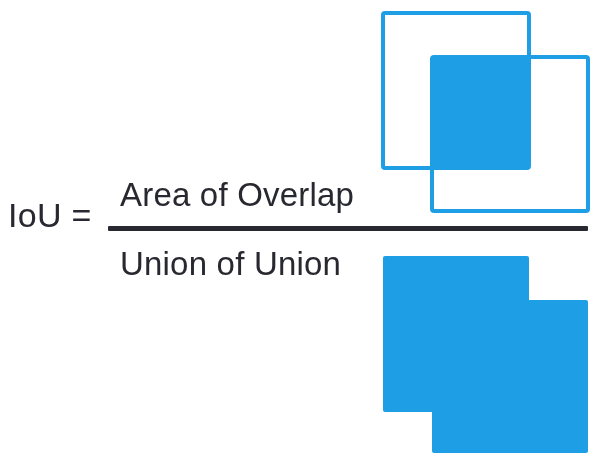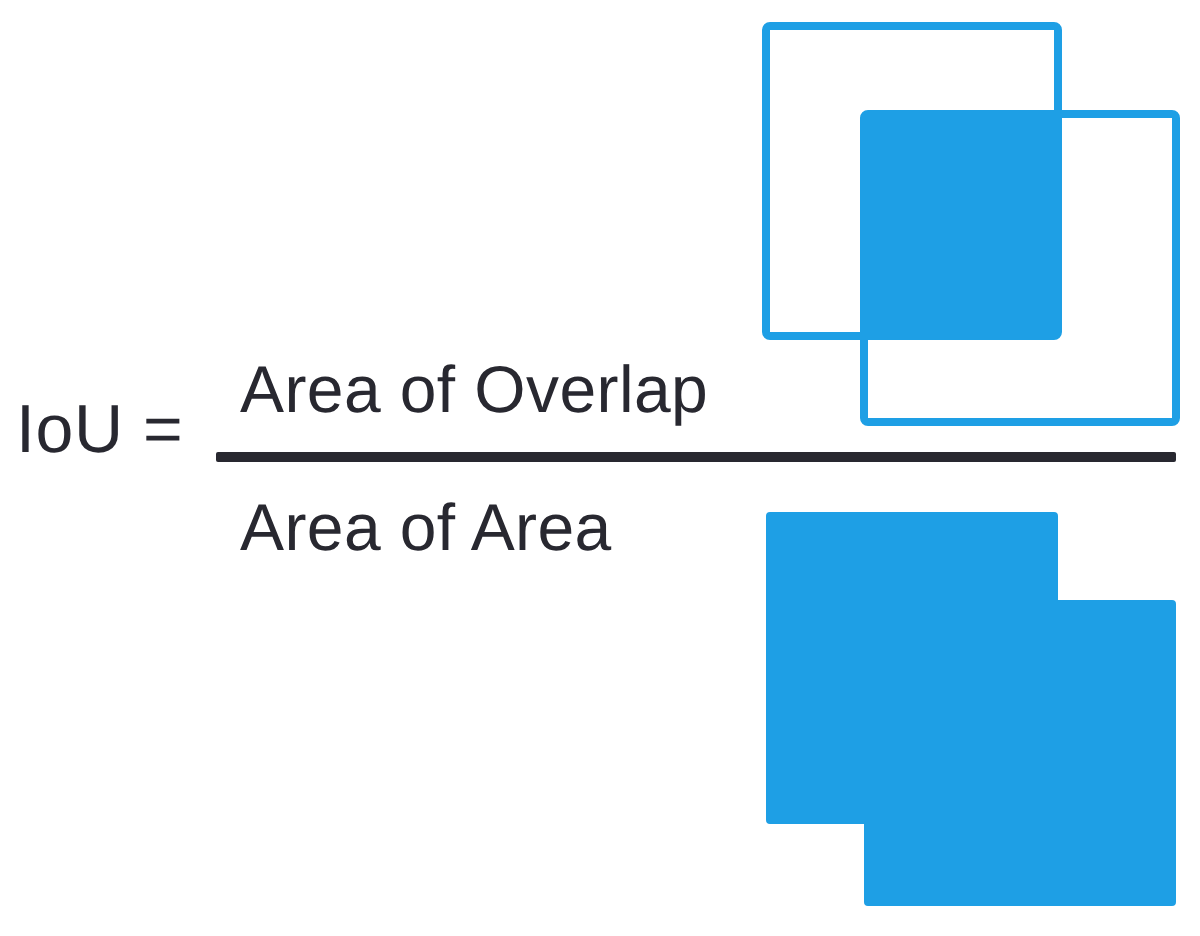--- a/index.html
+++ b/index.html
@@ -82,21 +82,21 @@
 <body>
 
 <div id="figure">
 
   <div class="formula-lhs">IoU =</div>
 
   <div class="fraction-numerator">Area of Overlap</div>
 
   <div class="fraction-bar"></div>
 
-  <div class="fraction-denominator">Area of Area</div>
+  <div class="fraction-denominator">Union of Union</div>
 
   <svg class="diagram" id="overlap-diagram" viewBox="0 0 220 215">
 
     <rect x="57" y="52" width="97" height="111" fill="#1E9FE5"></rect>
 
     <rect x="8" y="8" width="146" height="155" fill="none" stroke="#1E9FE5" stroke-width="4" stroke-linejoin="round" rx="2" ry="2"></rect>
 
     <rect x="57" y="52" width="156" height="154" fill="none" stroke="#1E9FE5" stroke-width="4" stroke-linejoin="round" rx="2" ry="2"></rect>
   </svg>
 

